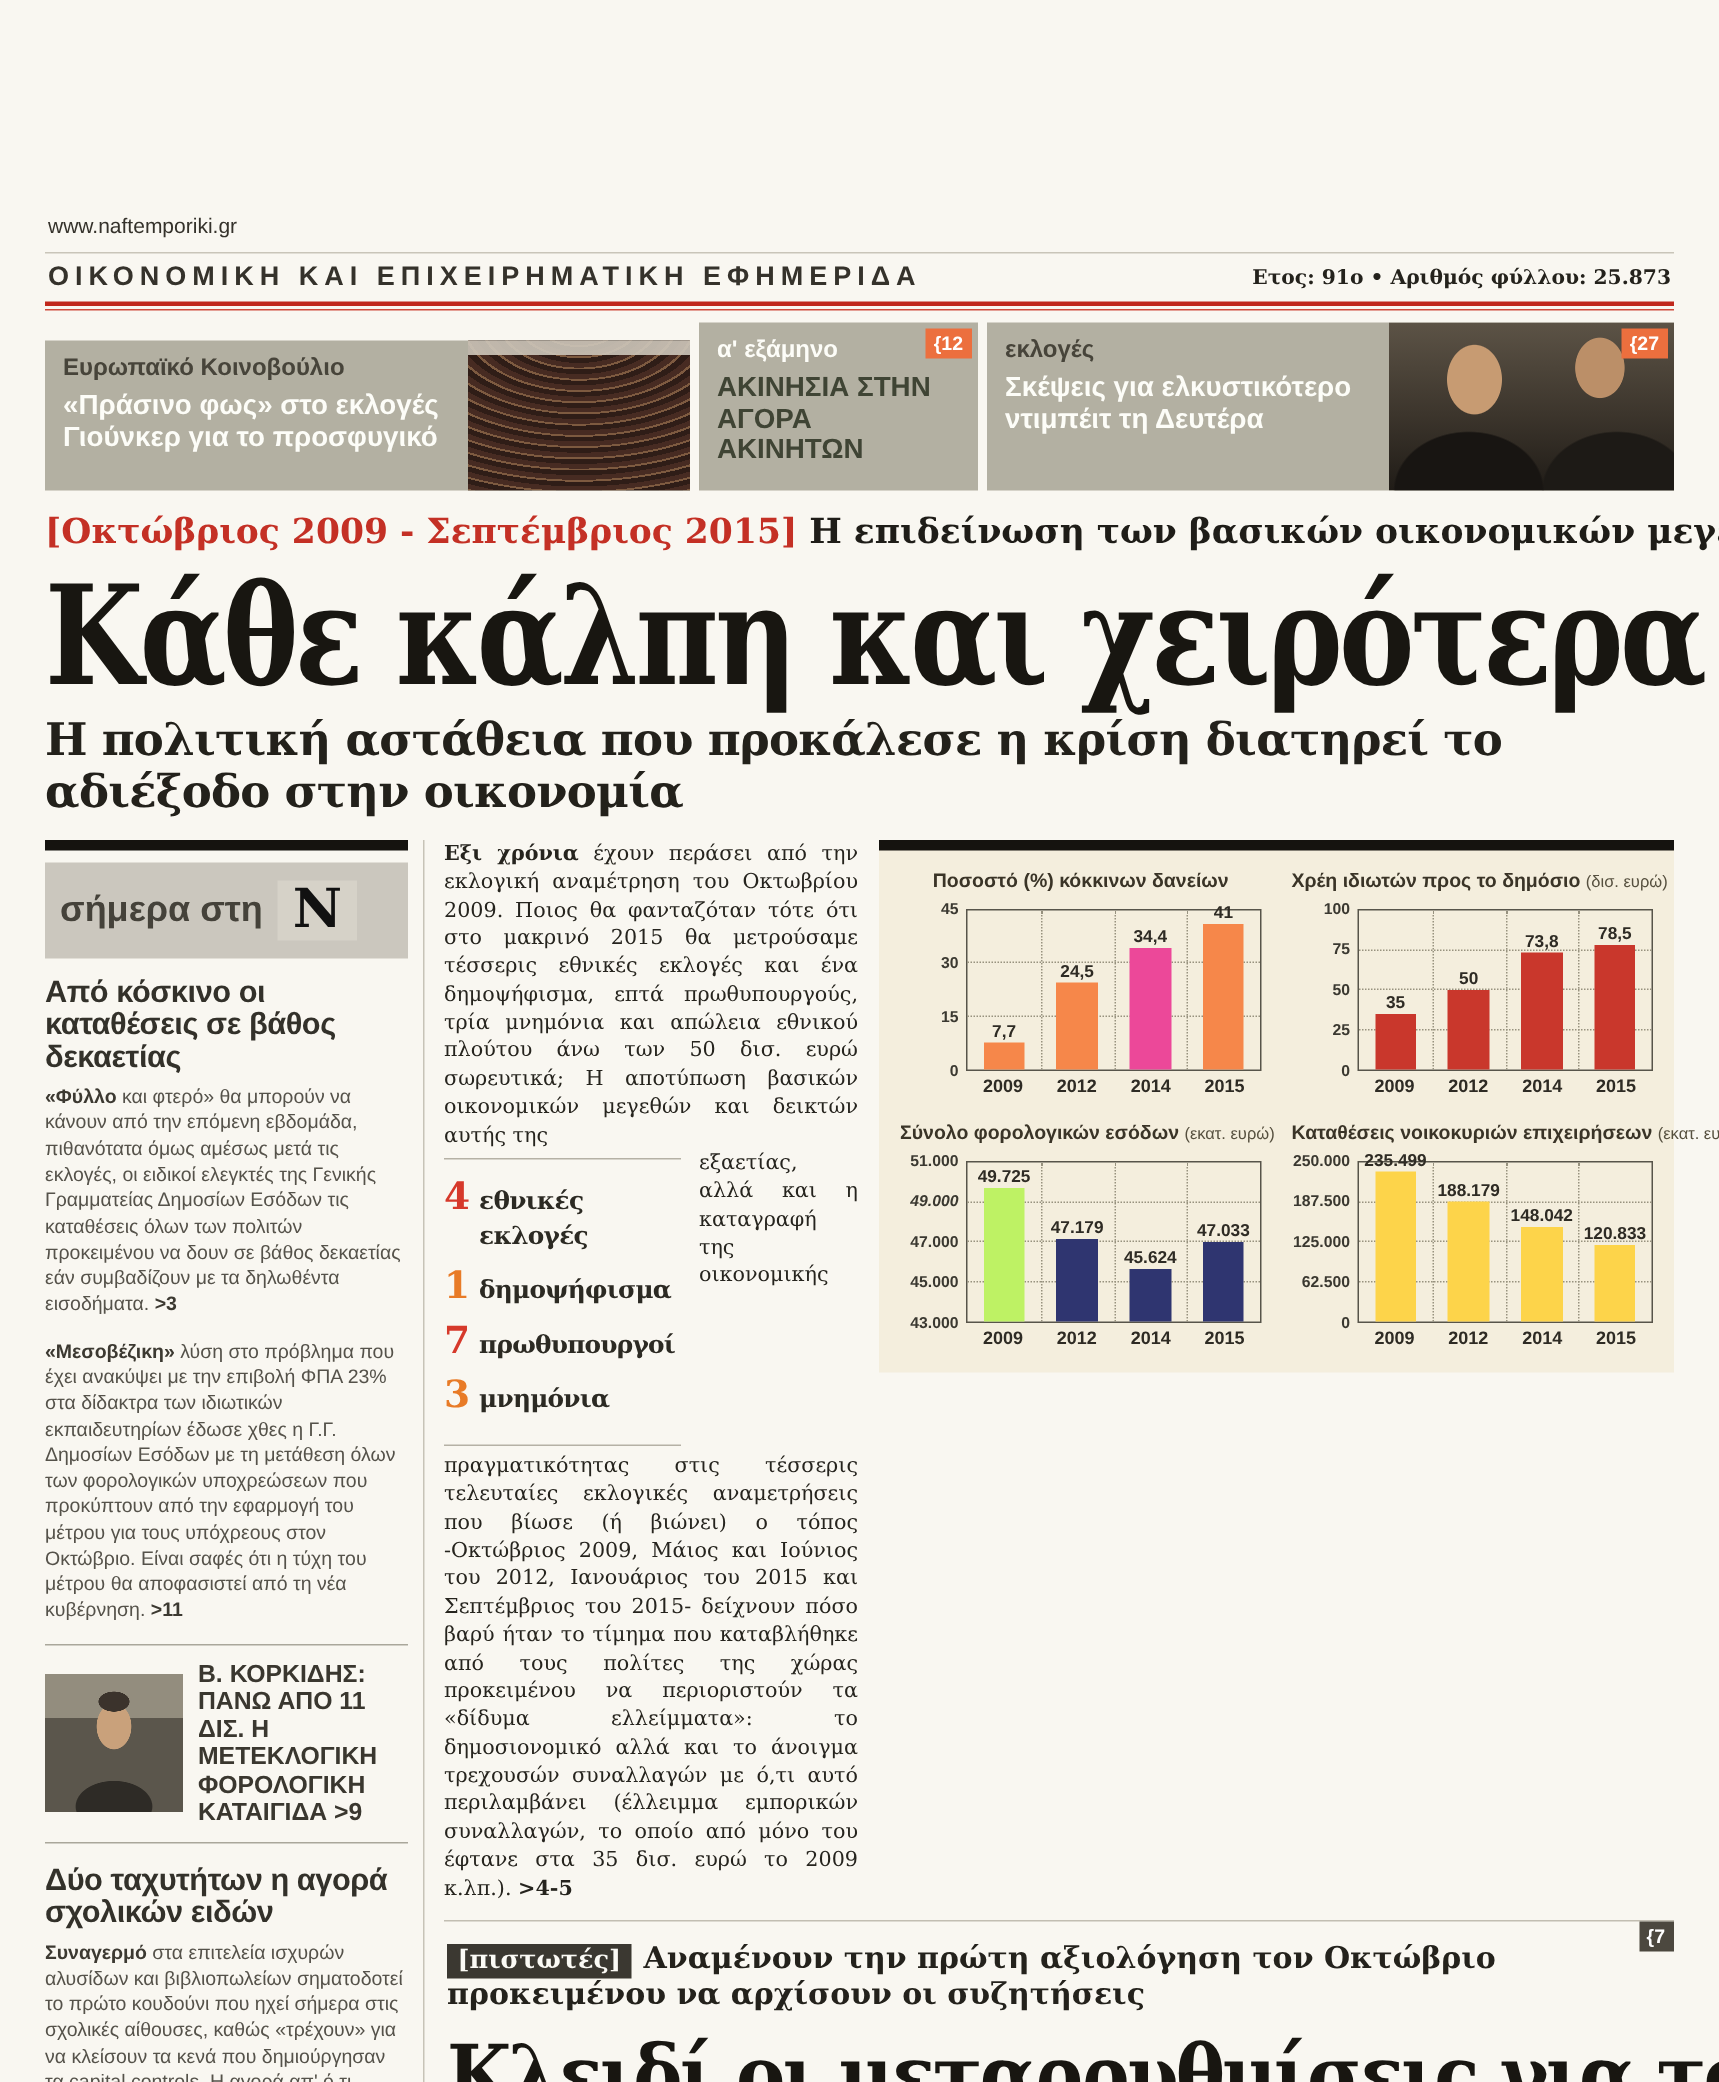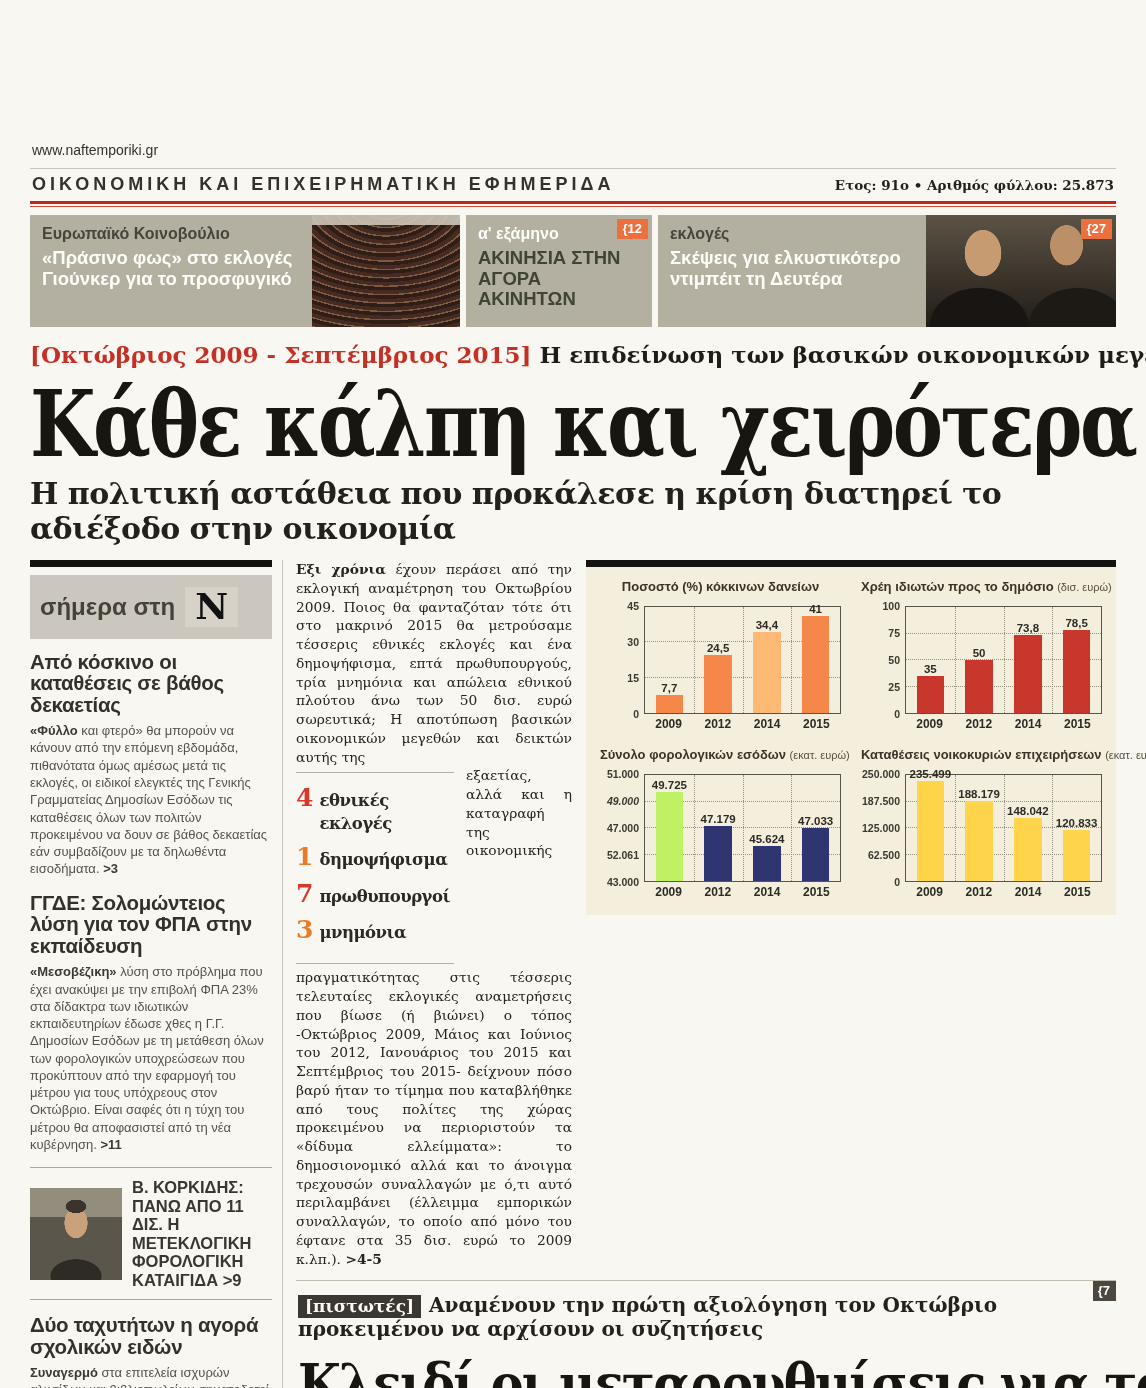--- a/index.html
+++ b/index.html
@@ -21,21 +21,21 @@
   
   .strip{display:flex; gap:6px; margin-top:8px; height:112px;}
   .strip-box{background:#b3b0a2; position:relative; display:flex; overflow:hidden;}
   .strip-box .txt{padding:10px 12px; box-sizing:border-box;}
   .strip-kicker{font-size:16px; font-weight:bold; margin-bottom:5px;}
   .strip-kicker.dark{color:#47443a;}
   .strip-kicker.light{color:#fdfdf8;}
   .strip-title{font-size:18.5px; font-weight:bold; line-height:1.12;}
   .strip-title.light{color:#fdfdf8;}
   .strip-title.dark{color:#3f4434;}
-  .box1{width:430px; flex:0 0 auto;}
+  .box1{width:430px; flex:0 0 auto;margin-top:12px;}
   .box1 .txt{width:282px;}
   .photo{flex:1 1 auto;}
   .photo-parliament{background:
     linear-gradient(180deg, rgba(205,198,186,.9) 0 10px, rgba(0,0,0,0) 10px),
     repeating-radial-gradient(ellipse 130% 120% at 50% -15%, #472b22 0 5px, #7d5a40 5px 7px, #2f1d17 7px 12px),
     #24160f;}
   .box2{width:186px; flex:0 0 auto;}
   .box2 .txt{width:100%;}
   .box3{flex:1 1 auto;}
   .box3 .txt{width:268px; flex:0 0 auto;}
@@ -169,21 +169,20 @@
         <span class="lbl">σήμερα στη</span>
         <span class="nlogo">N</span>
       </div>
 
       <div class="rail-article">
         <h3>Από κόσκινο οι καταθέσεις σε βάθος δεκαετίας</h3>
         <p><span class="lead">«Φύλλο</span><span> και φτερό» θα μπορούν να κάνουν από την επόμενη εβδομάδα, πιθανότατα όμως αμέσως μετά τις εκλογές, οι ειδικοί ελεγκτές της Γενικής Γραμματείας Δημοσίων Εσόδων τις καταθέσεις όλων των πολιτών προκειμένου να δουν σε βάθος δεκαετίας εάν συμβαδίζουν με τα δηλωθέντα εισοδήματα.</span> <span class="pref">&gt;3</span></p>
       </div>
 
       <div class="rail-article">
-        <h3>ΓΓΔΕ: Σολομώντειος λύση για τον ΦΠΑ στην εκπαίδευση</h3>
         <p><span class="lead">«Μεσοβέζικη»</span><span> λύση στο πρόβλημα που έχει ανακύψει με την επιβολή ΦΠΑ 23% στα δίδακτρα των ιδιωτικών εκπαιδευτηρίων έδωσε χθες η Γ.Γ. Δημοσίων Εσόδων με τη μετάθεση όλων των φορολογικών υποχρεώσεων που προκύπτουν από την εφαρμογή του μέτρου για τους υπόχρεους στον Οκτώβριο. Είναι σαφές ότι η τύχη του μέτρου θα αποφασιστεί από τη νέα κυβέρνηση.</span> <span class="pref">&gt;11</span></p>
       </div>
 
       <div class="profile">
         <div class="profile-photo"></div>
         <div class="profile-text"><span>Β. ΚΟΡΚΙΔΗΣ: ΠΑΝΩ ΑΠΟ 11 ΔΙΣ. Η ΜΕΤΕΚΛΟΓΙΚΗ ΦΟΡΟΛΟΓΙΚΗ ΚΑΤΑΙΓΙΔΑ</span> <span class="pref">&gt;9</span></div>
       </div>
 
       <div class="rail-article">
         <h3>Δύο ταχυτήτων η αγορά σχολικών ειδών</h3>
@@ -237,21 +236,21 @@
                   <div class="bar" style="height: 17.1111%; background: rgb(246, 135, 74);">
                     <div class="barlabel">7,7</div>
                   </div>
                 </div>
                 <div class="barcol">
                   <div class="bar" style="height: 54.4444%; background: rgb(246, 135, 74);">
                     <div class="barlabel">24,5</div>
                   </div>
                 </div>
                 <div class="barcol">
-                  <div class="bar" style="height: 76.4444%; background: #fdba74;">
+                  <div class="bar" style="height: 76.4444%; background: #ec4899;">
                     <div class="barlabel">34,4</div>
                   </div>
                 </div>
                 <div class="barcol">
                   <div class="bar" style="height: 91.1111%; background: rgb(246, 135, 74);">
                     <div class="barlabel">41</div>
                   </div>
                 </div>
               </div>
               <div class="xrow">
@@ -302,21 +301,21 @@
                 <div class="xlab">2009</div>
                 <div class="xlab">2012</div>
                 <div class="xlab">2014</div>
                 <div class="xlab">2015</div>
               </div>
             </div>
           <div class="chart">
               <div class="chart-title">Σύνολο φορολογικών εσόδων <span class="unit">(εκατ. ευρώ)</span></div>
               <div class="yaxis">
                 <div class="ytick" style="bottom: 0%;">43.000</div>
-                <div class="ytick" style="bottom: 25%;">52.061</div>
+                <div class="ytick" style="bottom: 25%;">45.000</div>
                 <div class="ytick" style="bottom: 50%;">47.000</div>
                 <div class="ytick" style="bottom: 75%; font-style: italic;">49.000</div>
                 <div class="ytick" style="bottom: 100%;">51.000</div>
               </div>
               <div class="plot">
                 <div class="hgrid" style="bottom: 25%;"></div>
                 <div class="hgrid" style="bottom: 50%;"></div>
                 <div class="hgrid" style="bottom: 75%;"></div>
                 <div class="vgrid" style="left: 25%;"></div>
                 <div class="vgrid" style="left: 50%;"></div>

